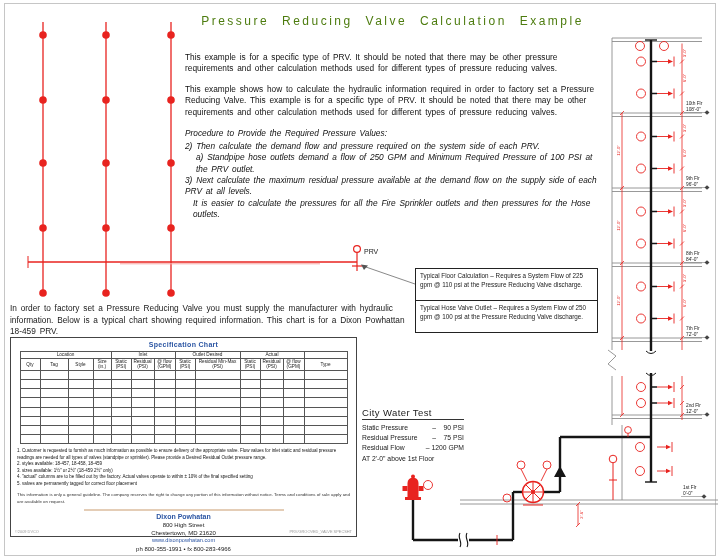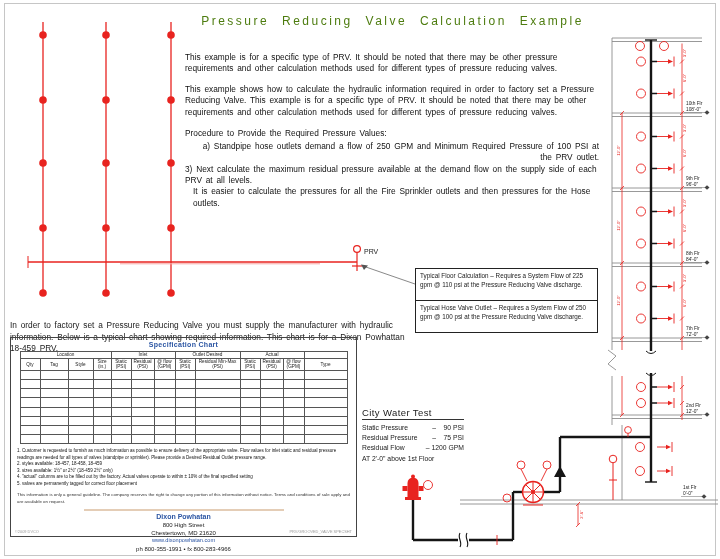--- a/index.html
+++ b/index.html
@@ -5,27 +5,27 @@
   html,body{margin:0;padding:0;background:#d8d8d8;}
   .sheet{position:relative;width:720px;height:559px;background:#ffffff;overflow:hidden;
          font-family:"Liberation Sans",sans-serif;color:#1a1a1a;}
   .sheet-border{position:absolute;left:4px;top:3px;right:4px;bottom:3px;border:1px solid #c6c6c6;}
   .abs{position:absolute;}
   .page-title{left:185px;top:14px;width:415px;text-align:center;font-size:12px;color:#4d7c0f;
               letter-spacing:2.5px;word-spacing:7px;font-weight:400;}
   .bodytext{left:185px;top:52px;width:414px;font-size:8.3px;line-height:1.38;color:#111;
             word-spacing:1.5px;}
   .bodytext p{margin:0 0 9px 0;}
-  .proc{margin-top:10px;}
+  .proc{margin-top:10px;font-style:italic;}
   .proc .h{margin-bottom:1px;}
-  .ind1{padding-left:11px;text-align:right;}
+  .ind1{padding-left:11px;}
   .ind2{padding-left:8px;}
   .callout{left:415px;width:183px;border:1px solid #222;background:#fff;font-size:6.3px;
            line-height:1.5;padding:2px 4px;box-sizing:border-box;}
-  .factory-note{left:10px;top:303px;width:402px;font-size:8.3px;line-height:1.4;word-spacing:1.5px;margin-top:17px;}
+  .factory-note{left:10px;top:303px;width:402px;font-size:8.3px;line-height:1.4;word-spacing:1.5px;}
   .spec-box{left:10px;top:337px;width:347px;height:200px;border:1.5px solid #444;box-sizing:border-box;}
   .spec-title{text-align:center;font-size:7px;font-weight:bold;margin-top:2.5px;letter-spacing:.3px;}
   table.spec{border-collapse:collapse;margin:3px auto 0 auto;table-layout:fixed;}
   table.spec th,table.spec td{border:1px solid #555;font-size:4.7px;font-weight:normal;
       padding:0 1px;text-align:center;line-height:1.15;overflow:hidden;}
   table.spec td{height:8.2px;}
   table.spec tr.grp th{height:6.5px;}
   .notes{margin:4px 6px 0 6px;font-size:4.5px;line-height:1.45;color:#111;}
   .disclaimer{margin:5px 6px 0 6px;font-size:4.4px;line-height:1.4;color:#333;}
   .rule{width:200px;margin:4px auto 0 auto;border-top:2px solid #e4cdb6;}
@@ -50,20 +50,21 @@
 <div class="sheet">
   <div class="sheet-border"></div>
 
   <div class="abs page-title">Pressure Reducing Valve Calculation Example</div>
 
   <div class="abs bodytext">
     <p>This example is for a specific type of PRV.  It should be noted that there may be other pressure requirements and other calculation methods used for different types of pressure reducing valves.</p>
     <p>This example shows how to calculate the hydraulic information required in order to factory set a Pressure Reducing Valve. This example is for a specific type of PRV.  It should be noted that there may be other requirements and other calculation methods used for different types of pressure reducing valves.</p>
     <div class="proc">
       <div class="h">Procedure to Provide the Required Pressure Values:</div>
+      <div>2) Then calculate the demand flow and pressure required on the system side of each PRV.</div>
       <div class="ind1">a) Standpipe hose outlets demand a flow of 250 GPM and Minimum Required Pressure of 100 PSI at the PRV outlet.</div>
       <div>3) Next calculate the maximum residual pressure available at the demand flow on the supply side of each PRV at all levels.</div>
       <div class="ind2">It is easier to calculate the pressures for all the Fire Sprinkler outlets and then pressures for the Hose outlets.</div>
     </div>
   </div>
 
   <svg class="abs" style="left:20px;top:14px;" width="400" height="286" viewBox="0 0 400 286">
     <g stroke="#e8231f" stroke-width="1.3">
       <line x1="23" y1="8" x2="23" y2="280"></line>
       <line x1="86" y1="8" x2="86" y2="280"></line>

